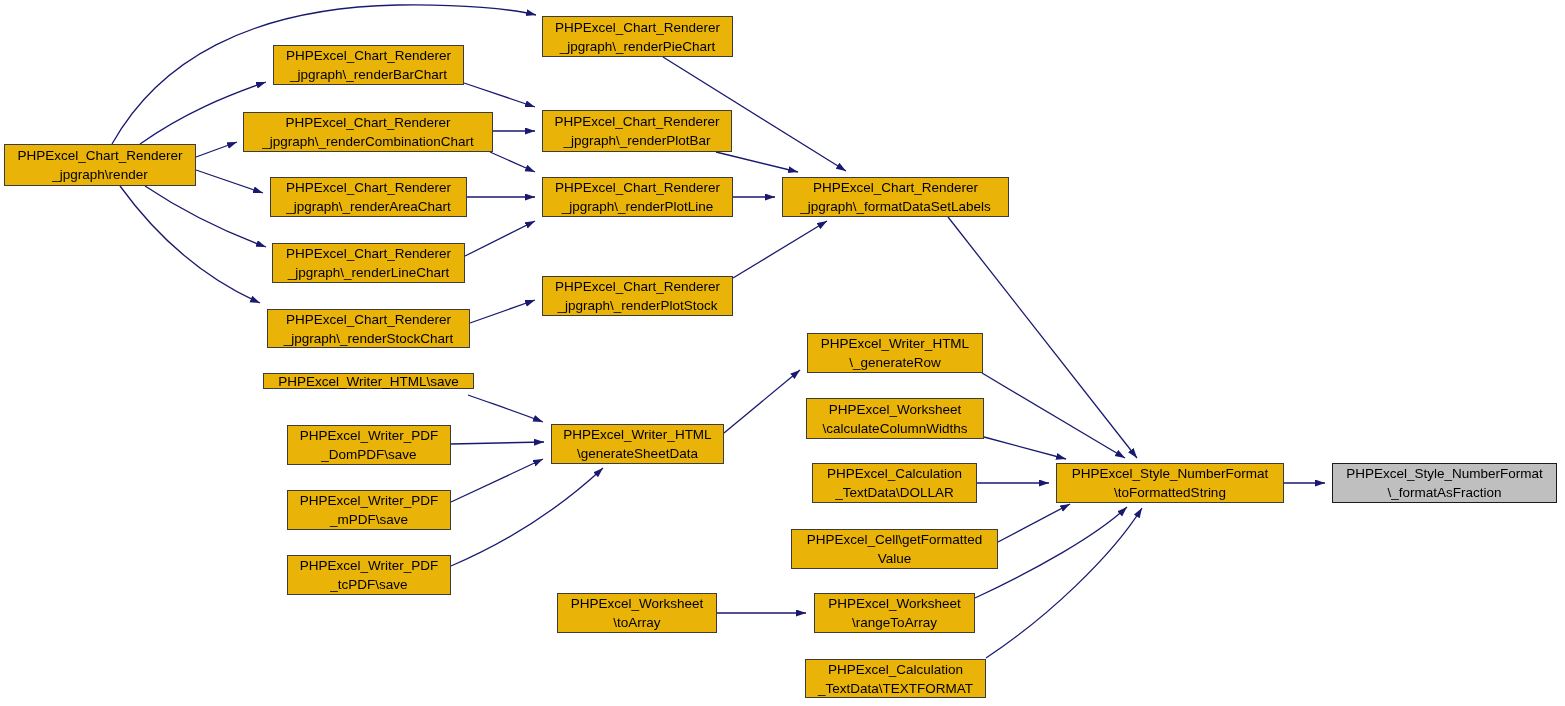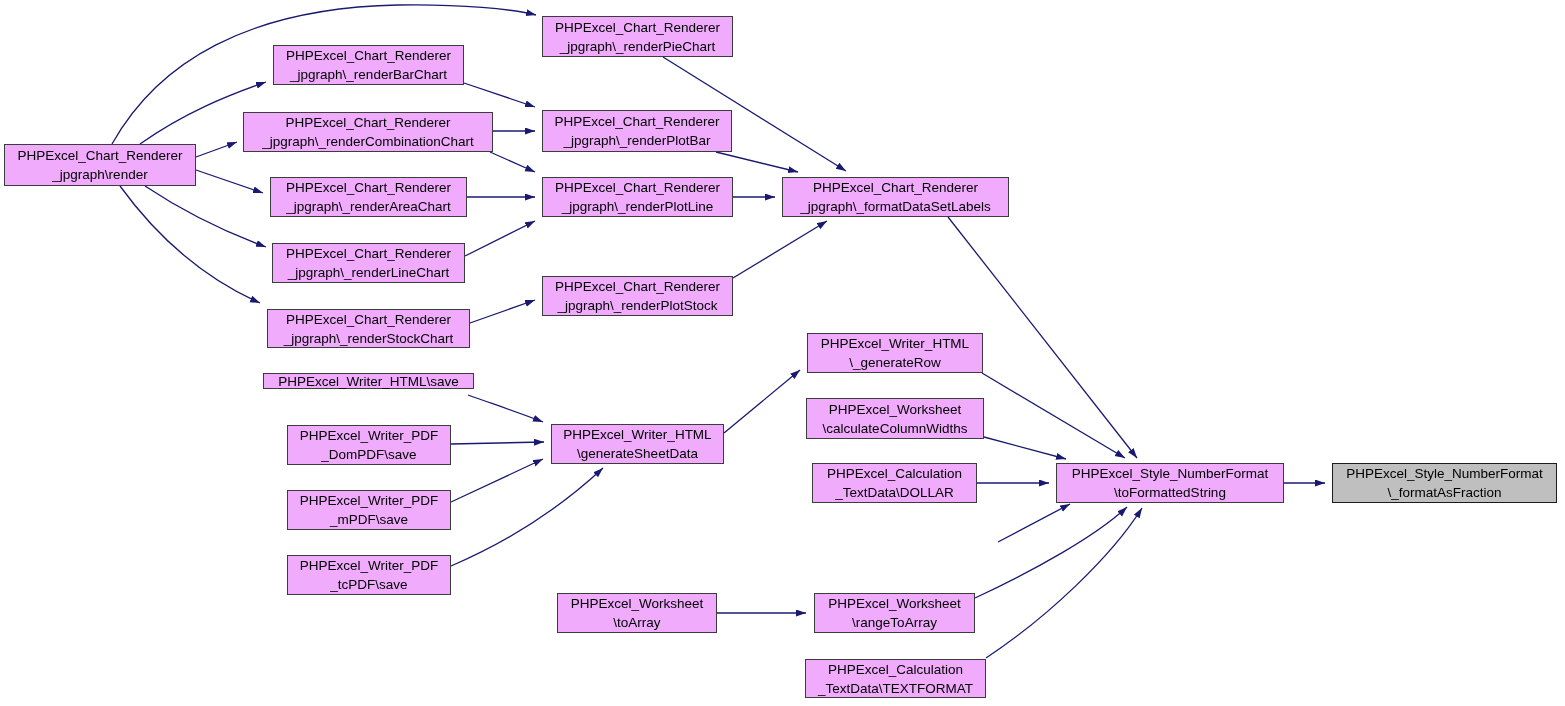--- a/index.html
+++ b/index.html
@@ -17,21 +17,21 @@
     width:1565px; height:706px;
   }
   path.edge {
     fill:none;
     stroke:#191970;
     stroke-width:1.3px;
   }
   .node {
     position:absolute;
     box-sizing:border-box;
-    background:#f0abfc;
+    background:#eab308;
     border:1px solid #3c3c3c;
     color:#000000;
     display:flex;
     align-items:center;
     justify-content:center;
     text-align:center;
     font-size:13.5px;
     line-height:19px;
     white-space:pre-line;
     z-index:2;
@@ -133,20 +133,22 @@
 
   <div class="node" style="left:807px;top:333px;width:176px;height:40px">PHPExcel_Writer_HTML
 \_generateRow</div>
 
   <div class="node" style="left:806px;top:398px;width:178px;height:41px">PHPExcel_Worksheet
 \calculateColumnWidths</div>
 
   <div class="node" style="left:812px;top:463px;width:165px;height:40px">PHPExcel_Calculation
 _TextData\DOLLAR</div>
 
+  <div class="node" style="left:791px;top:529px;width:207px;height:40px">PHPExcel_Cell\getFormatted
+Value</div>
 
   <div class="node" style="left:557px;top:593px;width:160px;height:40px">PHPExcel_Worksheet
 \toArray</div>
 
   <div class="node" style="left:814px;top:593px;width:161px;height:40px">PHPExcel_Worksheet
 \rangeToArray</div>
 
   <div class="node" style="left:805px;top:659px;width:181px;height:39px">PHPExcel_Calculation
 _TextData\TEXTFORMAT</div>
 

